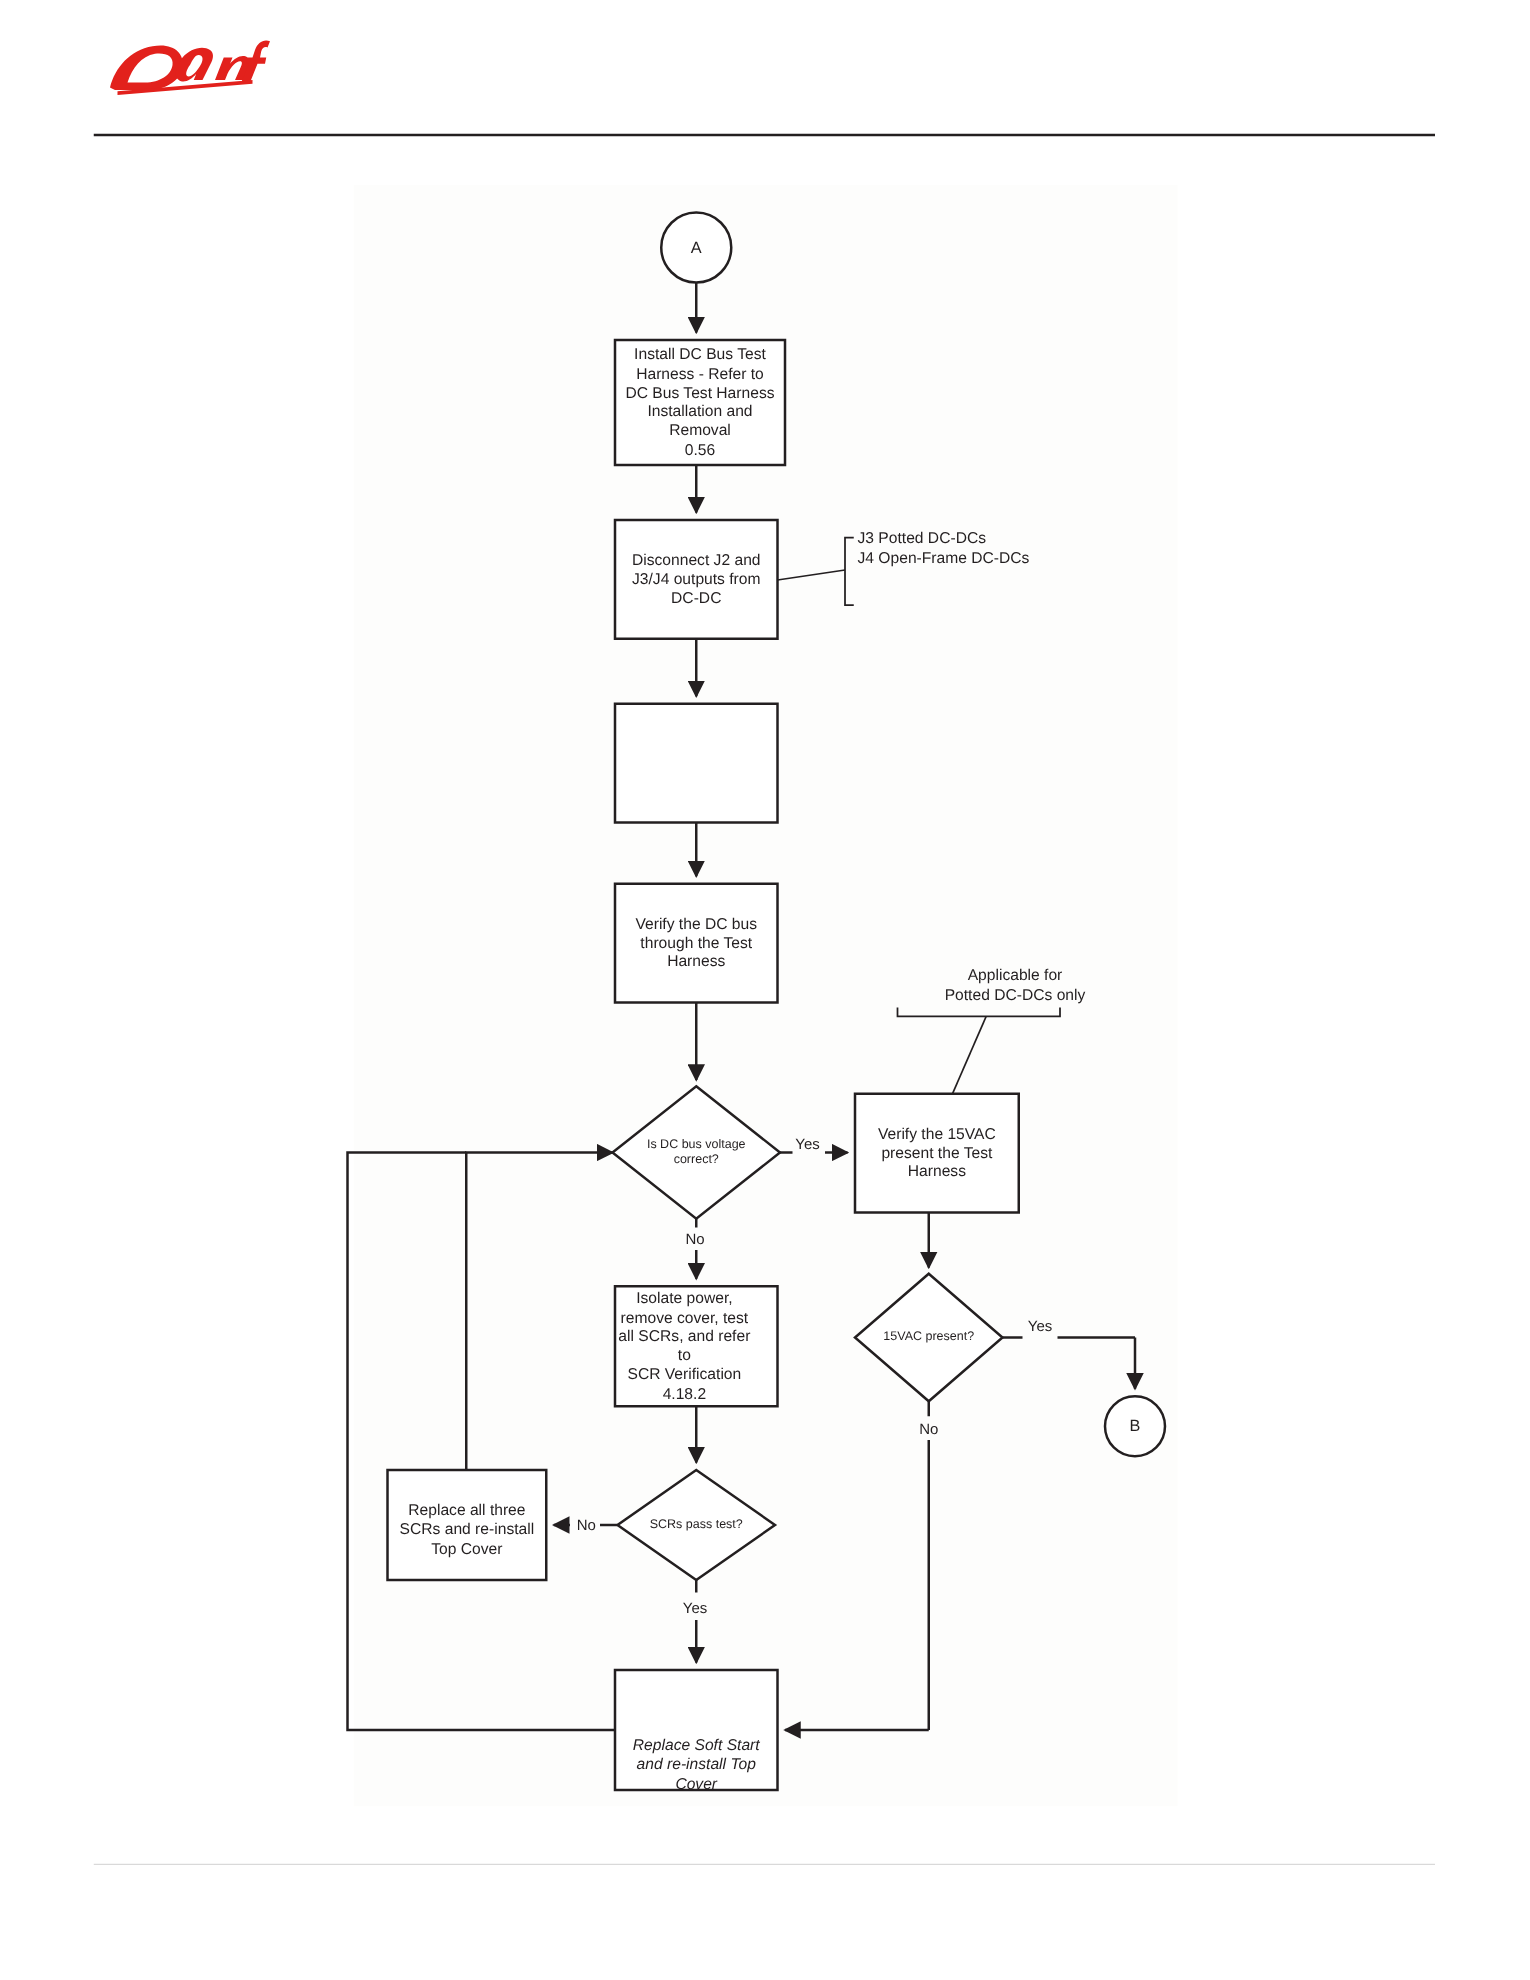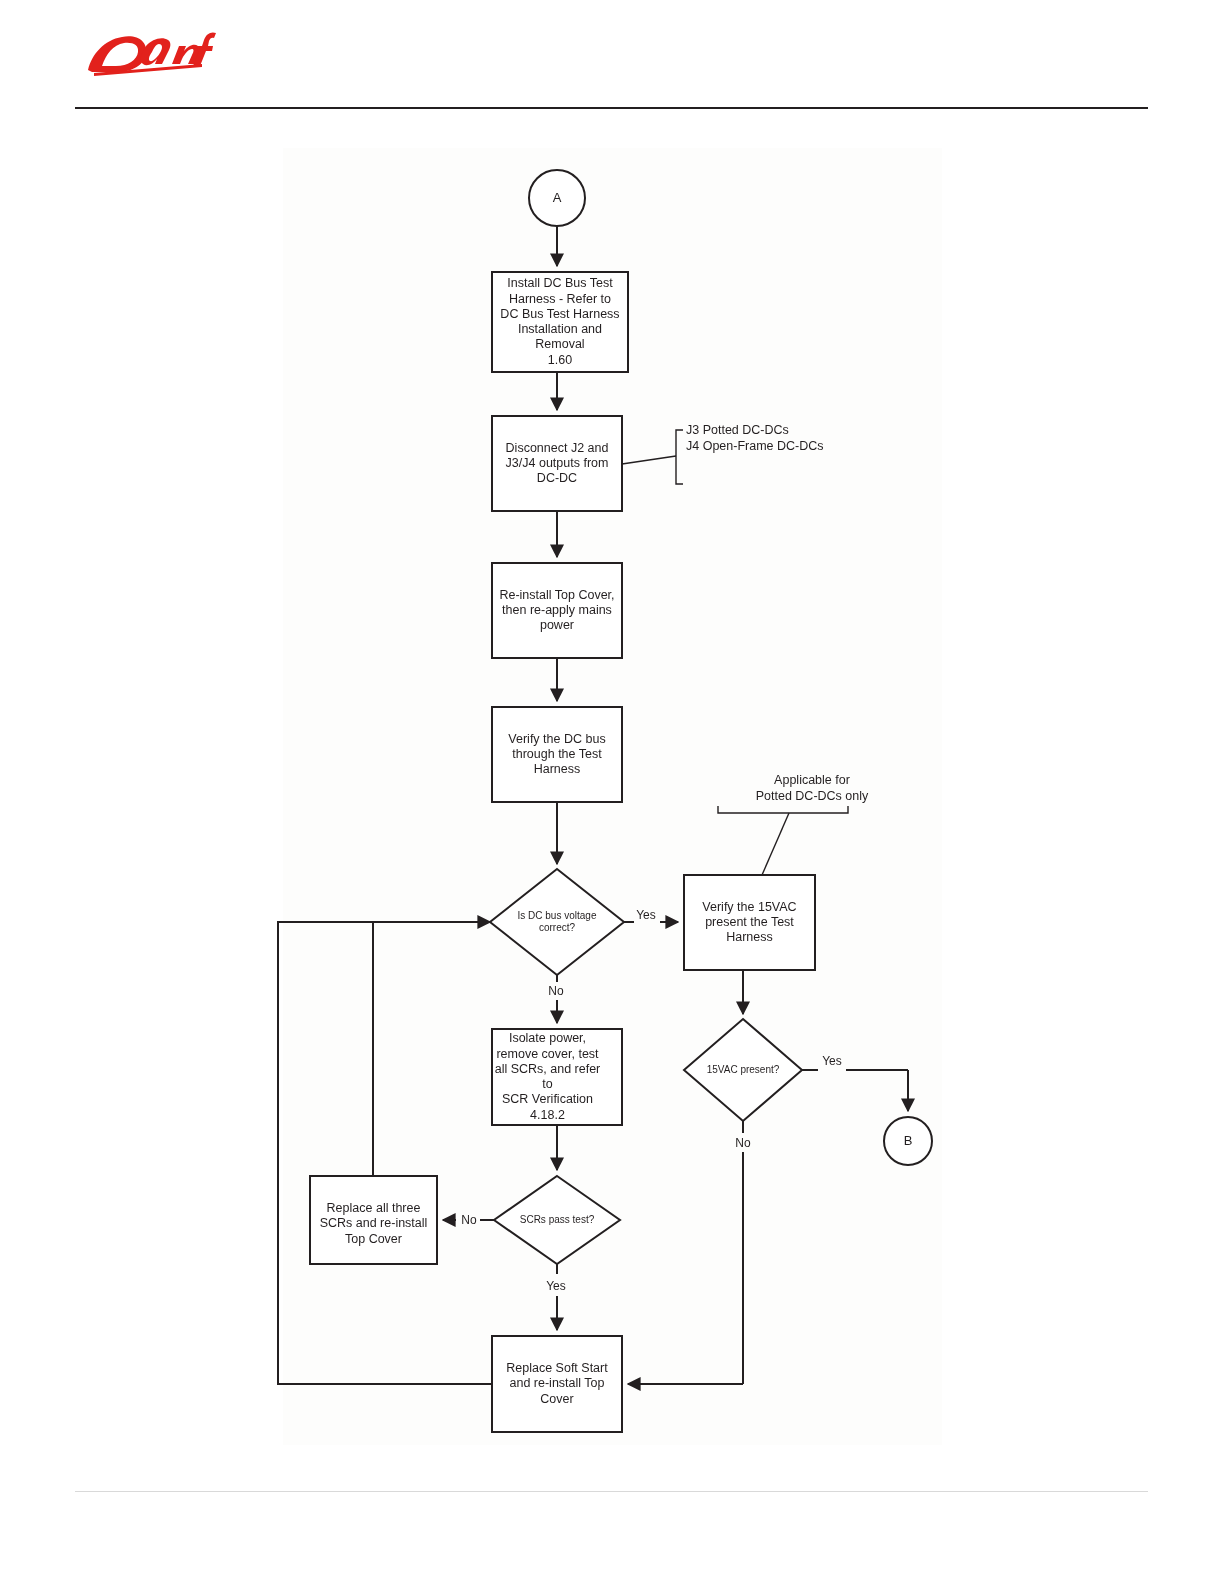--- a/index.html
+++ b/index.html
@@ -187,49 +187,46 @@
 
     <div class="node-text t-conn" style="left:529px;top:184px;width:56px;height:28px;">A</div>
 
     <div class="node-text t-conn" style="left:884px;top:1127px;width:48px;height:28px;">B</div>
 
     <div class="node-text t-box" style="left:492px;top:272px;width:136px;height:100px;">Install DC Bus Test
 Harness - Refer to
 DC Bus Test Harness
 Installation and
 Removal
-1.60</div>
+0.56</div>
 
     <div class="node-text t-box" style="left:492px;top:416px;width:130px;height:95px;">Disconnect J2 and
 J3/J4 outputs from
 DC-DC</div>
 
-    <div class="node-text t-box" style="left:492px;top:563px;width:130px;height:95px;">Re-install Top Cover,
-then re-apply mains
-power</div>
 
     <div class="node-text t-box" style="left:492px;top:707px;width:130px;height:95px;">Verify the DC bus
 through the Test
 Harness</div>
 
     <div class="node-text t-box" style="left:684px;top:875px;width:131px;height:95px;">Verify the 15VAC
 present the Test
 Harness</div>
 
     <div class="node-text t-box" style="left:492px;top:1029px;width:111px;height:96px;">Isolate power,
 remove cover, test
 all SCRs, and refer to
 SCR Verification
 4.18.2</div>
 
     <div class="node-text t-box" style="left:310px;top:1176px;width:127px;height:96px;">Replace all three
 SCRs and re-install
 Top Cover</div>
 
-    <div class="node-text t-box" style="left:492px;top:1336px;width:130px;height:96px;">Replace Soft Start
+    <div class="node-text t-box" style="left:492px;top:1364px;width:130px;height:96px;font-style:italic;">Replace Soft Start
 and re-install Top
 Cover</div>
 
     <div class="node-text t-dia" style="left:490px;top:892px;width:134px;height:60px;">Is DC bus voltage
 correct?</div>
 
     <div class="node-text t-dia" style="left:684px;top:1056px;width:118px;height:28px;text-align:right;">15VAC present?</div>
 
     <div class="node-text t-dia" style="left:494px;top:1206px;width:126px;height:28px;">SCRs pass test?</div>
 

